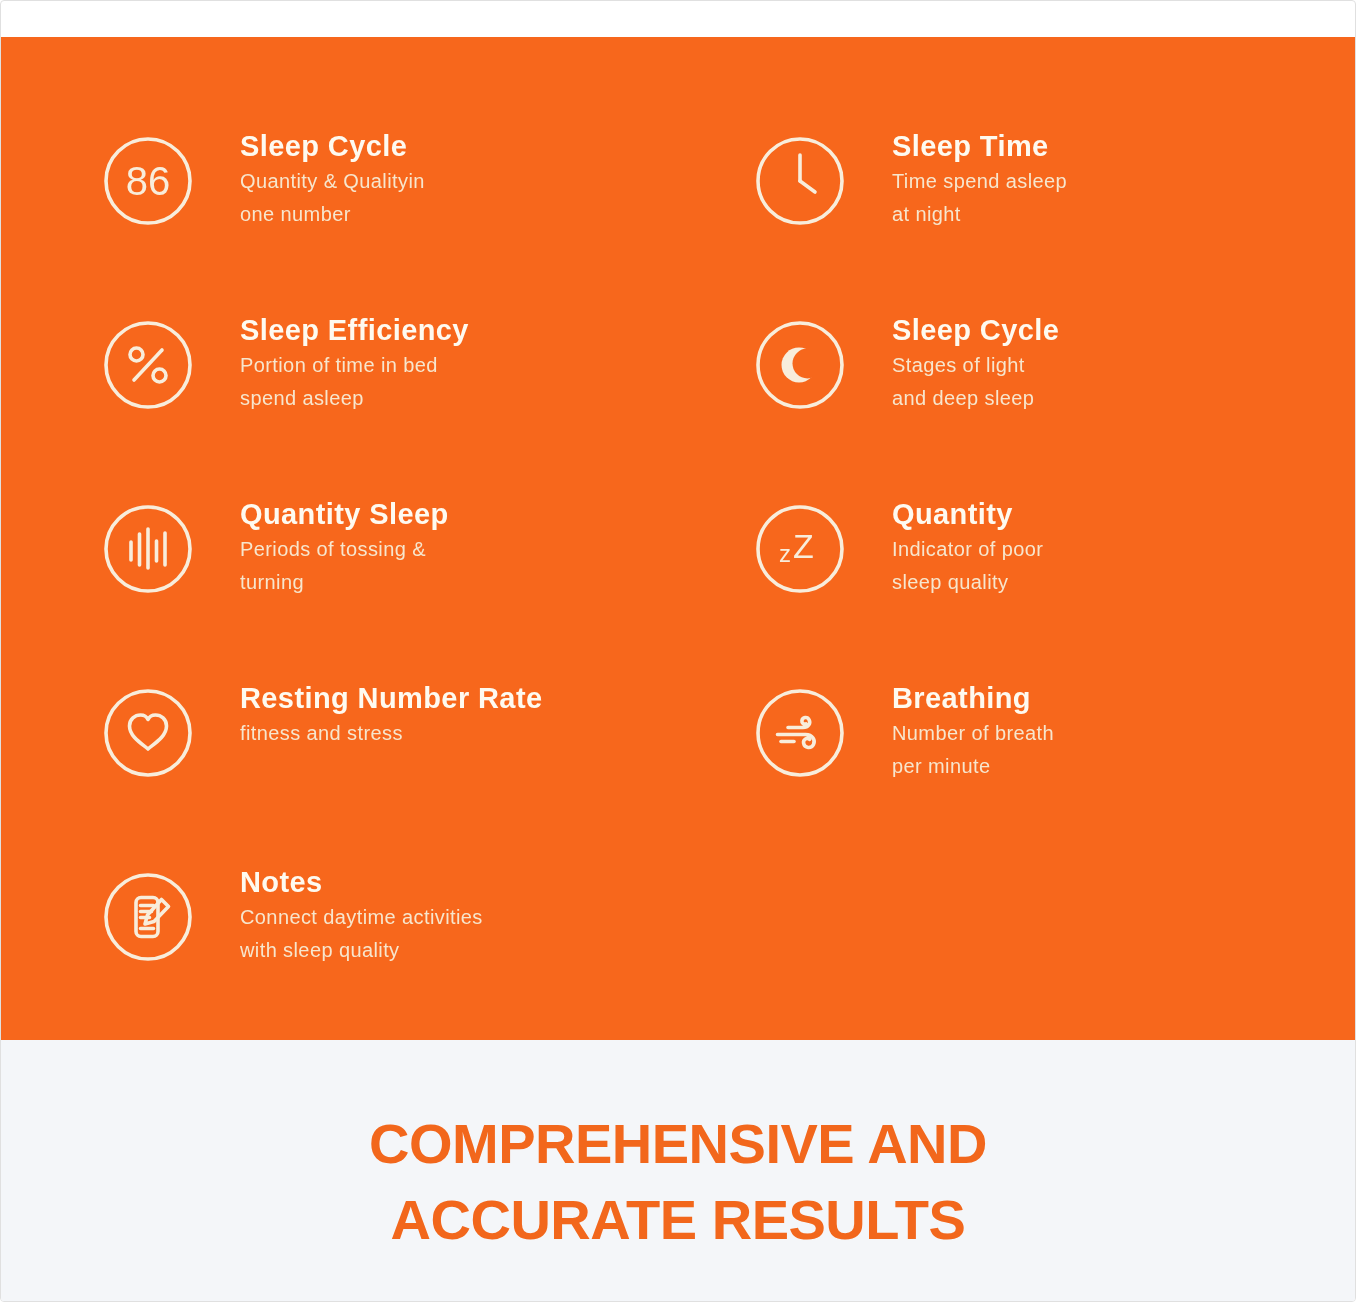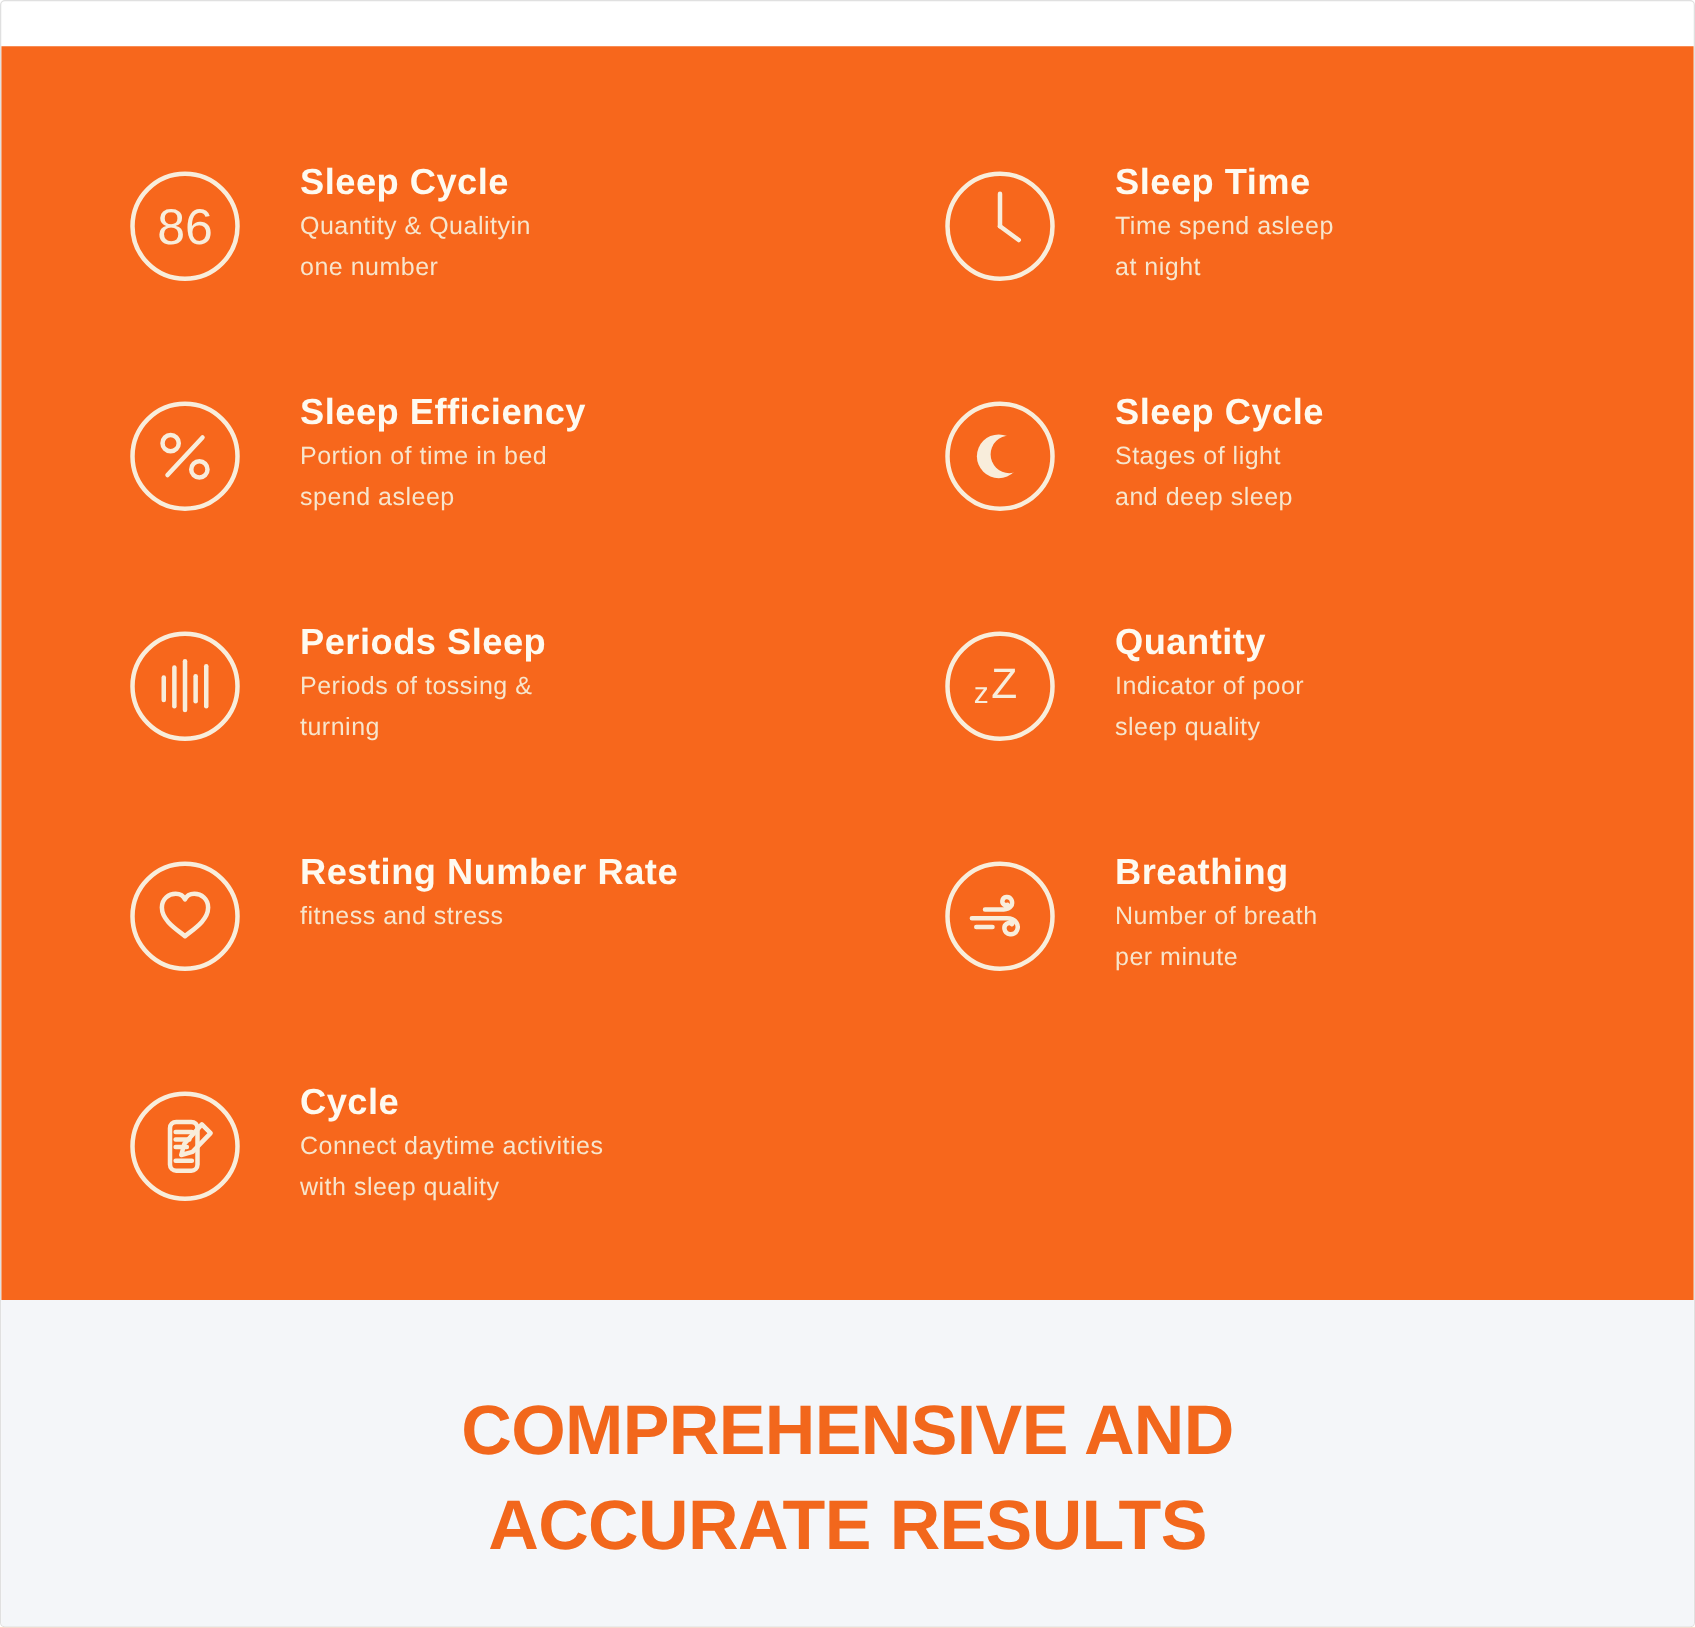--- a/index.html
+++ b/index.html
@@ -127,21 +127,21 @@
           <svg class="ic" viewBox="0 0 90 90">
             <circle class="st" cx="45" cy="45" r="42"></circle>
             <path class="st" stroke-width="3.4" d="M28,38 V56"></path>
             <path class="st" stroke-width="3.4" d="M36.5,30 V61"></path>
             <path class="st" stroke-width="3.4" d="M45,25 V64"></path>
             <path class="st" stroke-width="3.4" d="M53.5,37 V57"></path>
             <path class="st" stroke-width="3.4" d="M62,29 V61"></path>
           </svg>
         </span>
         <div class="text">
-          <div class="f-title">Periods Sleep</div>
+          <div class="f-title">Quantity Sleep</div>
           <div class="f-desc">Periods of tossing &amp;</div>
           <div class="f-desc">turning</div>
         </div>
       </div>
 
       <div class="feature">
         <span class="icon-wrap">
           <svg class="ic" viewBox="0 0 90 90">
             <circle class="st" cx="45" cy="45" r="42"></circle>
             <text class="fl" font-weight="400">
@@ -190,21 +190,21 @@
       <div class="feature">
         <span class="icon-wrap">
           <svg class="ic" viewBox="0 0 90 90">
             <circle class="st" cx="45" cy="45" r="42"></circle>
             <rect class="st" stroke-width="3.4" x="33" y="25.5" width="22" height="39" rx="5"></rect>
             <path class="st" stroke-width="3.2" d="M37.5,33.5 h13 M37.5,39.5 h11 M37.5,45.5 h9 M37.5,56.5 h13"></path>
             <path class="st" stroke-width="3.2" d="M58.5,27.5 l7,7 L51,49.5 l-9,2.5 2.5,-9 Z"></path>
           </svg>
         </span>
         <div class="text">
-          <div class="f-title">Cycle</div>
+          <div class="f-title">Notes</div>
           <div class="f-desc">Connect daytime activities</div>
           <div class="f-desc">with sleep quality</div>
         </div>
       </div>
 
     </div>
   </div>
 
   <div class="footer">
     <div class="headline">

